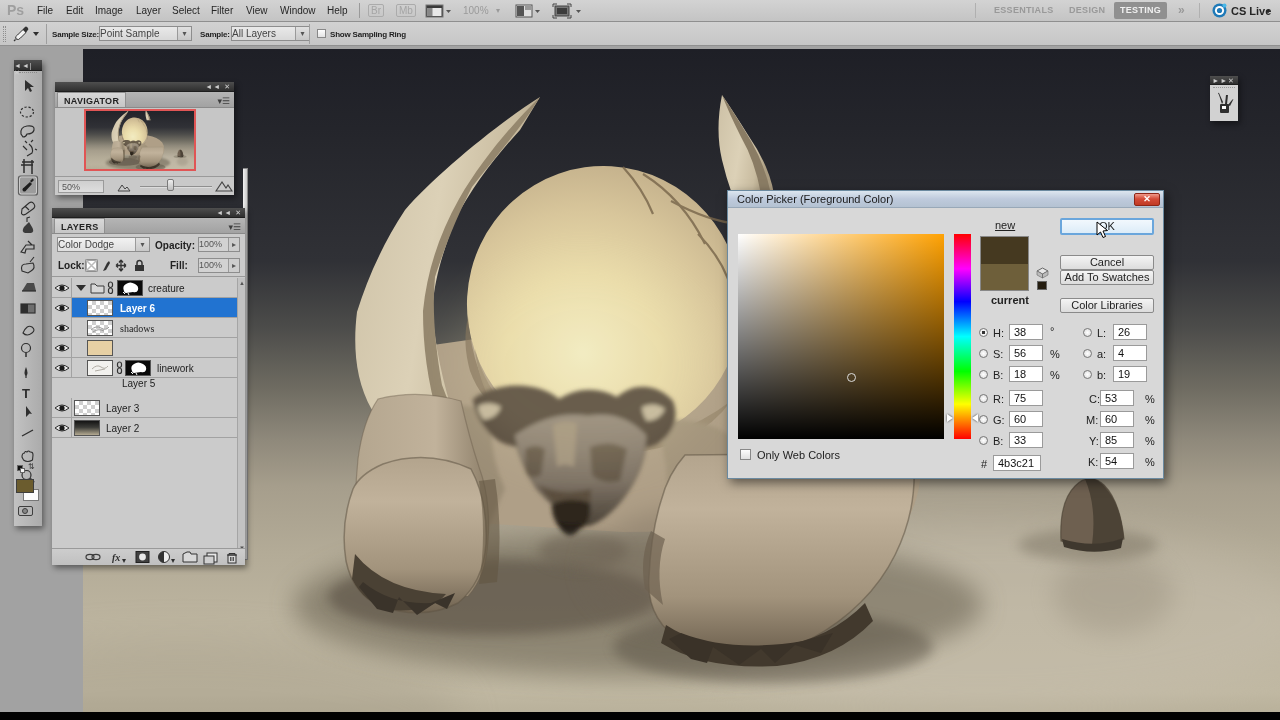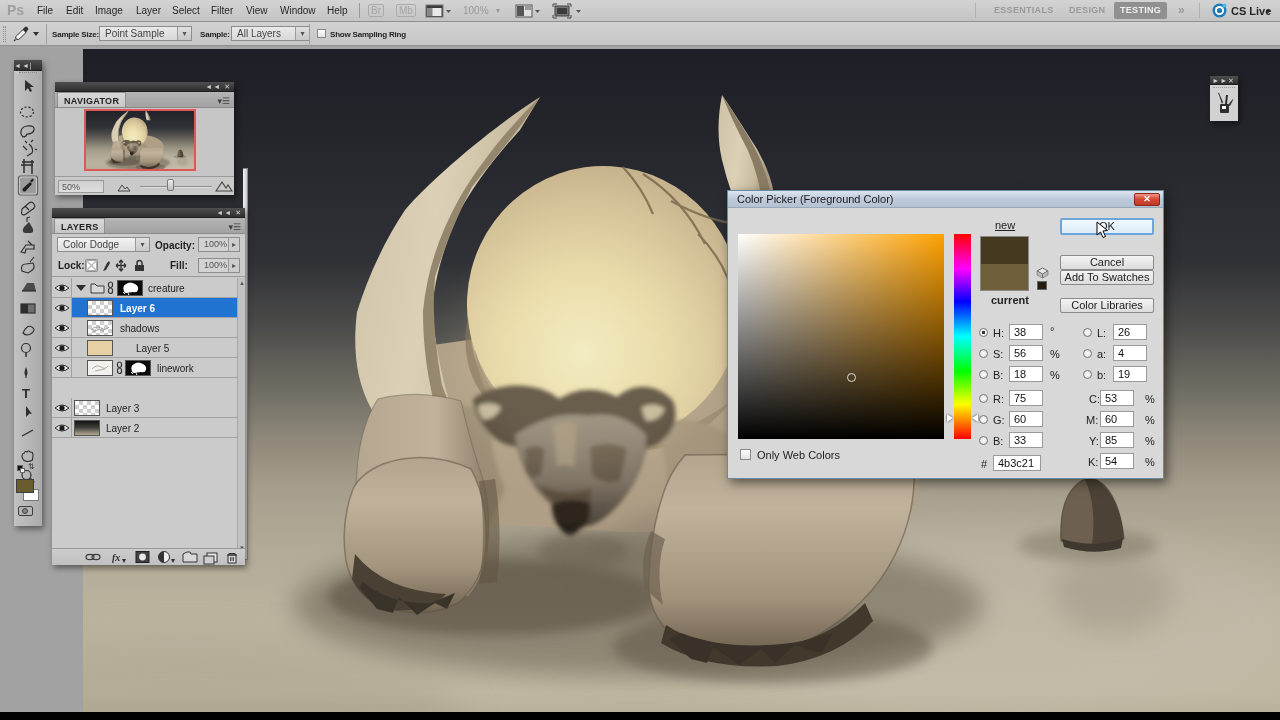--- a/index.html
+++ b/index.html
@@ -20,21 +20,21 @@
   .wsbtn.active { background:#909090; color:#f0f0f0; border-radius:2px; }
   .grayicon { position:absolute; top:4px; color:#a5a5a5; font-size:10px; border:1px solid #ababab;
     border-radius:2px; padding:0 2px; height:13px; line-height:12px; }
 
   
   #optionsbar { left:0; top:22px; width:1280px; height:24px;
     background:linear-gradient(#d2d2d2,#c6c6c6);
     border-bottom:1px solid #909090; font-size:11px; color:#1e1e1e; }
   .obox { position:absolute; background:linear-gradient(#e9e9e9,#d8d8d8);
     border:1px solid #8d8d8d; height:15px; line-height:13px; font-size:10px; color:#444;
-    padding-left:5px; }
+    }
   .obox .arr { position:absolute; right:0; top:0; width:14px; height:13px;
     background:linear-gradient(#e0e0e0,#c8c8c8); border-left:1px solid #9a9a9a;
     color:#555; font-size:8px; text-align:center; line-height:13px; }
   .olabel { position:absolute; top:8px; font-weight:bold; color:#1e1e1e; font-size:8px; letter-spacing:-0.2px; }
 
   
   #appbg { left:0; top:46px; width:1280px; height:666px; background:#a2a2a2; }
   #canvas { left:83px; top:49px; width:1197px; height:663px; }
   #blackbar { left:0; top:712px; width:1280px; height:8px; background:#010101; }
 
@@ -433,31 +433,31 @@
 <div class="lrow" style="top:40px;">
   <div class="leye">
           <svg width="16" height="12" viewBox="0 0 16 12" style="position:absolute;left:2px;top:4px;">
             <path d="M1 6 Q8 0 15 6 Q8 12 1 6 Z" fill="#e8e8e8" stroke="#2a2a2a" stroke-width="1"></path>
             <circle cx="8" cy="6" r="2.6" fill="#1a1a1a"></circle>
           </svg>
         </div>
   <div class="lthumb checker" style="left:35px;top:2px;width:26px;height:16px;"><svg width="24" height="14" viewBox="0 0 24 14">
             <path d="M3 9 Q8 4 13 7 Q18 10 21 6 M5 11 Q10 7 16 10" stroke="#9a9a9a" fill="none"></path>
           </svg></div>
-  <div class="lname" style="left:68px;">shadows</div>
+  <div class="lname" style="left:68px;font-family:Liberation Serif, serif;">shadows</div>
 </div>
 <div class="lrow" style="top:60px;">
   <div class="leye">
           <svg width="16" height="12" viewBox="0 0 16 12" style="position:absolute;left:2px;top:4px;">
             <path d="M1 6 Q8 0 15 6 Q8 12 1 6 Z" fill="#e8e8e8" stroke="#2a2a2a" stroke-width="1"></path>
             <circle cx="8" cy="6" r="2.6" fill="#1a1a1a"></circle>
           </svg>
         </div>
   <div class="lthumb" style="left:35px;top:2px;background:#e7d0a4;"></div>
-  <div class="lname" style="left:84px;">Layer 5</div>
+  <div class="lname" style="left:70px;margin-top:35px;">Layer 5</div>
 </div>
 <div class="lrow" style="top:80px;">
   <div class="leye">
           <svg width="16" height="12" viewBox="0 0 16 12" style="position:absolute;left:2px;top:4px;">
             <path d="M1 6 Q8 0 15 6 Q8 12 1 6 Z" fill="#e8e8e8" stroke="#2a2a2a" stroke-width="1"></path>
             <circle cx="8" cy="6" r="2.6" fill="#1a1a1a"></circle>
           </svg>
         </div>
   <div class="lthumb" style="left:35px;top:2px;background:#f2f1ee;"><svg width="24" height="14" viewBox="0 0 24 14">
             <path d="M4 8 Q9 3 13 6 Q17 9 20 5 M7 10 L17 8" stroke="#b0aca4" fill="none"></path>

